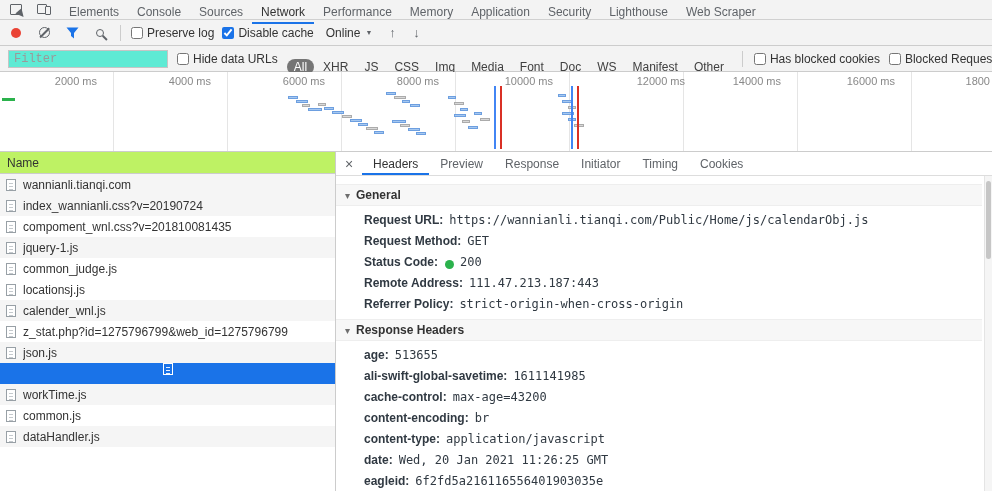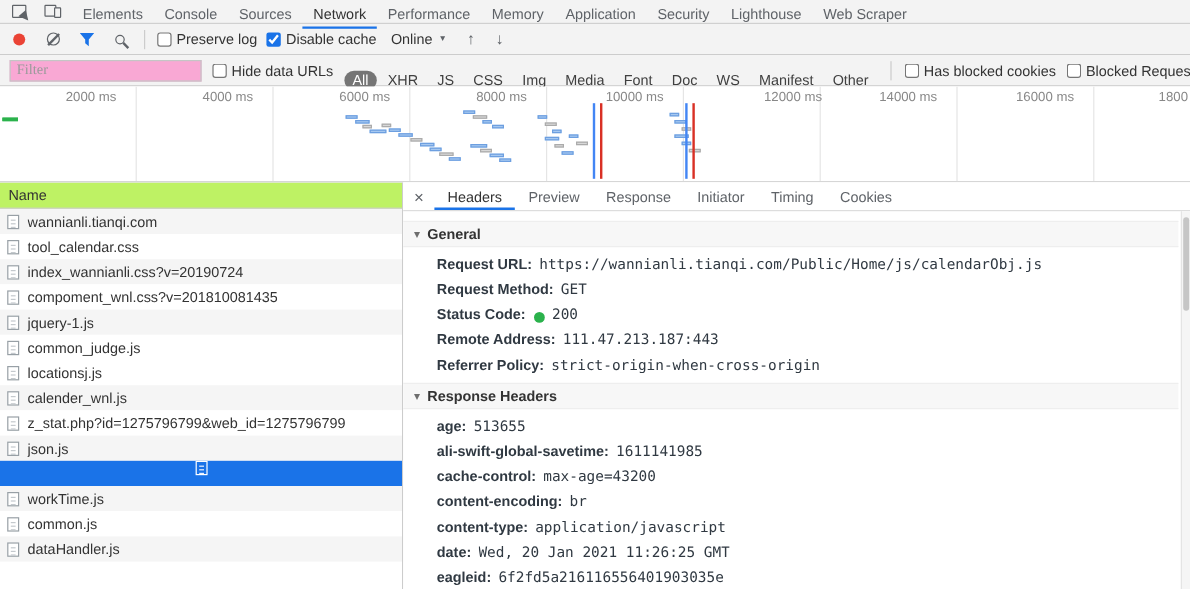--- a/index.html
+++ b/index.html
@@ -38,22 +38,22 @@
   .icon-device i:last-child{right:0;top:3px;width:6px;height:9px;background:#f3f3f3;}
   .vsep{width:1px;height:16px;background:#ccc;margin:0 2px;flex:none;}
   .check{display:flex;align-items:center;gap:4px;white-space:nowrap;color:#333;}
   .check input{width:12px;height:12px;margin:0;accent-color:var(--accent);}
   .dropdown{display:flex;align-items:center;gap:5px;color:#333;padding:0 4px;}
   .caret{font-size:7px;color:#5f6368;}
   .arrow{font-size:13px;color:#5f6368;width:16px;}
 
   
   .filterbar{height:26px;background:#f3f3f3;border-bottom:1px solid #ccc;display:flex;align-items:center;gap:9px;padding:0 8px;}
-  .filter-input{width:160px;height:18px;border:1px solid #c5c5c5;background:#f9a8d4;padding:0 5px;font-size:12px;
-    font-family:Liberation Serif, serif;color:#333;outline:none;}
+  .filter-input{width:160px;height:18px;border:1px solid #c5c5c5;background:#5eead4;padding:0 5px;font-size:12px;
+    font-family:Liberation Mono, monospace;color:#333;outline:none;}
   .filter-input::placeholder{color:#9a9a9a;}
   .pills{display:flex;align-items:center;gap:2px;}
   .pill{padding:1px 7px;border-radius:10px;color:#404040;white-space:nowrap;margin-top:16px;}
   .pill.active{background:#757575;color:#fff;}
 
   
   .timeline{position:relative;height:80px;background:#fff;border-bottom:1px solid #ccc;overflow:hidden;}
   .tick{position:absolute;top:3px;color:#888;font-size:11px;white-space:nowrap;}
   .gridline{position:absolute;top:0;bottom:0;width:1px;background:#e5e5e5;}
   .mark{position:absolute;height:3px;border:1px solid;}
@@ -250,24 +250,20 @@
     </div>
 
   <div class="main">
     <div class="left">
       <div class="name-header">Name</div>
       <div class="rows">
           <div class="row shade">
             <span class="doc-icon"></span>
             <span class="row-label">wannianli.tianqi.com</span>
           </div>
-          <div class="row">
-            <span class="doc-icon"></span>
-            <span class="row-label">tool_calendar.css</span>
-          </div>
           <div class="row shade">
             <span class="doc-icon"></span>
             <span class="row-label">index_wannianli.css?v=20190724</span>
           </div>
           <div class="row">
             <span class="doc-icon"></span>
             <span class="row-label">compoment_wnl.css?v=201810081435</span>
           </div>
           <div class="row shade">
             <span class="doc-icon"></span>

